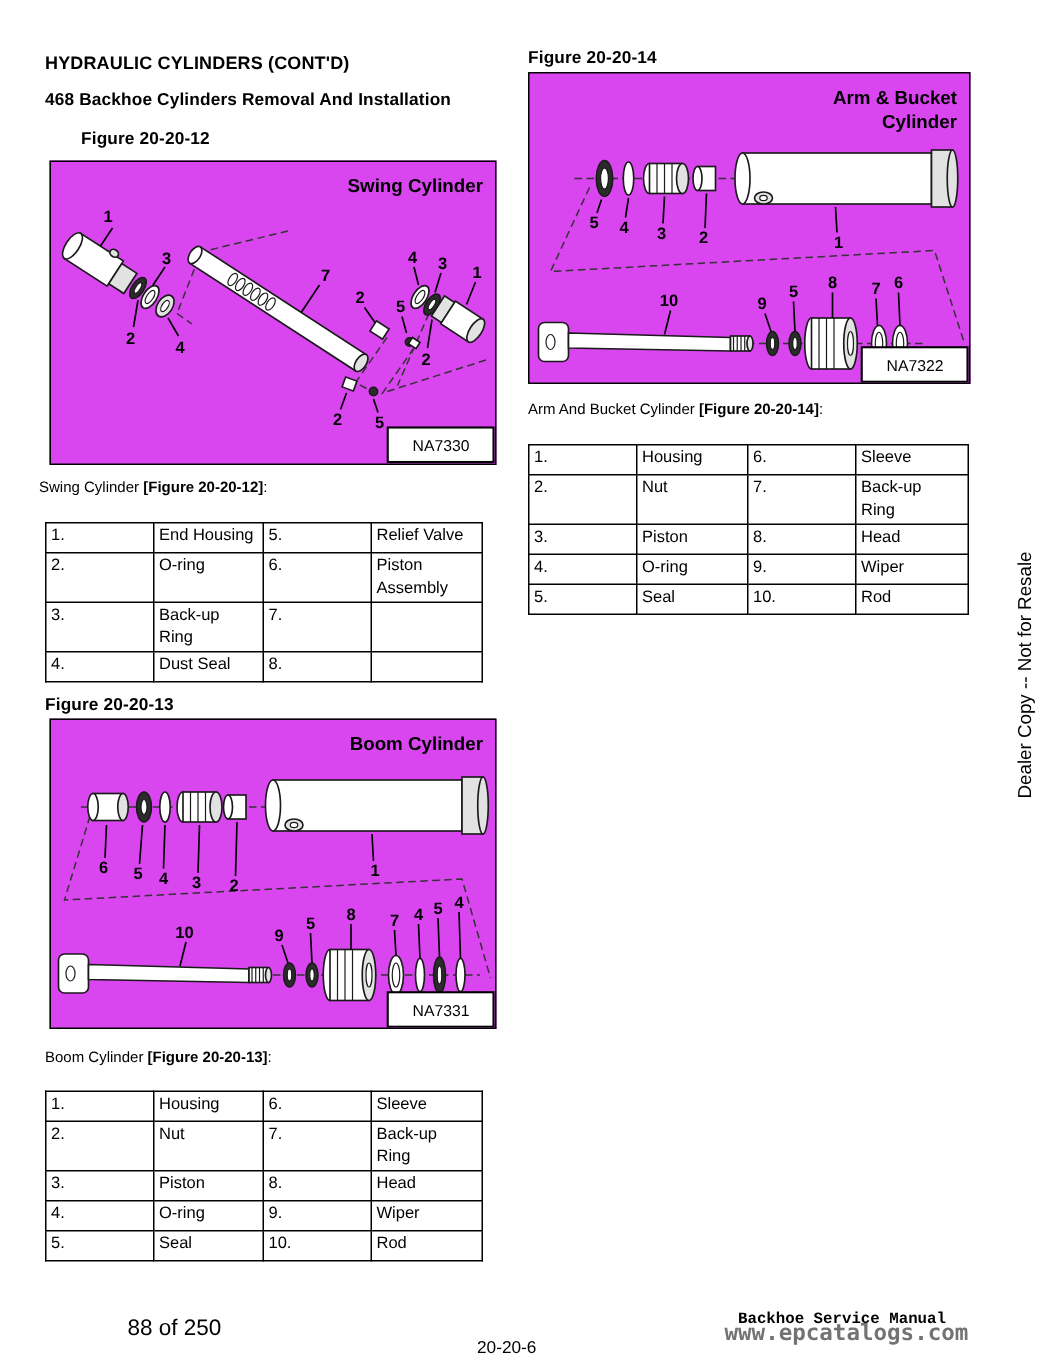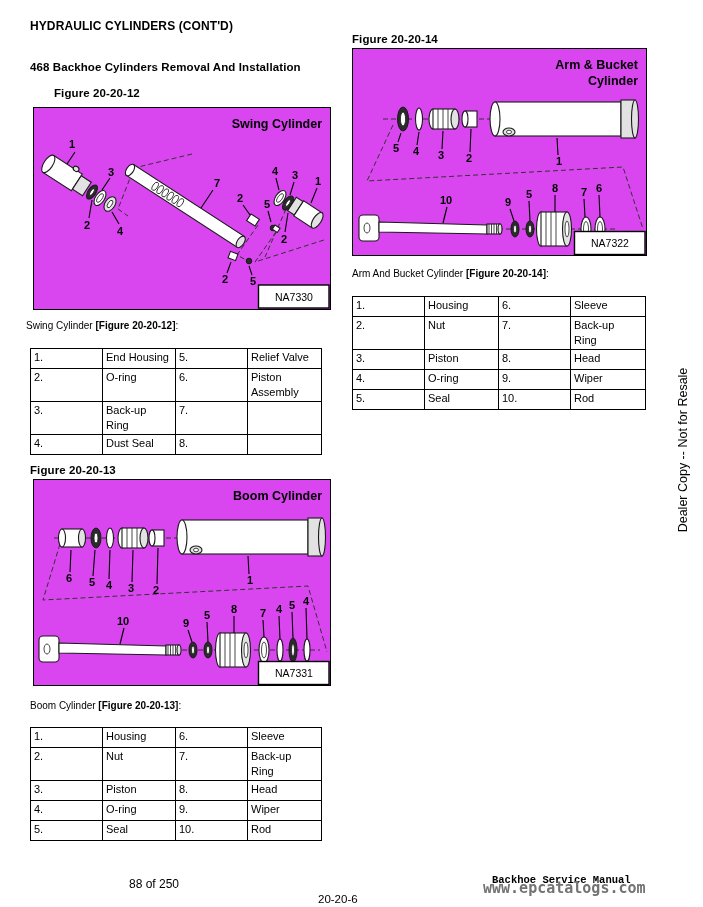--- a/index.html
+++ b/index.html
@@ -24,29 +24,29 @@
   .dash{stroke:#333;stroke-width:1;fill:none;stroke-dasharray:5 3;}
   .rib{stroke:#1a1a1a;stroke-width:.8;fill:none;}
   .nabox{stroke:#000;stroke-width:1.4;fill:#fff;}
   .caption{font-size:10px;margin:0;}
   table.parts{border-collapse:collapse;table-layout:fixed;background:#fff;
     font-size:11px;border:1.5px solid #000;}
   table.parts td{border:1px solid #000;padding:1px 3px 2px 3px;vertical-align:top;
     line-height:1.32;white-space:pre-line;height:16px;}
   .vnote{font-size:12.5px;white-space:nowrap;
     transform:translate(-50%,-50%) rotate(-90deg);}
-  .foot-reg{font-size:12px;margin-left:44px;}
+  .foot-reg{font-size:15px;}
   .foot-bold{font-size:11.5px;font-weight:normal;margin-top:16px;}
   .manual-name{font-size:10.5px;font-weight:bold;font-family:Liberation Mono, monospace;}
   .site-mark{font-family:"DejaVu Sans Mono",monospace;font-size:15px;font-weight:bold;}
 </style>
 </head>
 <body>
 
-<div class="abs h-bold page-title" style="left:30px;top:19px;">HYDRAULIC CYLINDERS (CONT'D)</div>
+<div class="abs h-bold page-title" style="left:30px;top:35px;">HYDRAULIC CYLINDERS (CONT'D)</div>
 <div class="abs h-bold" style="left:30px;top:61px;">468 Backhoe Cylinders Removal And Installation</div>
 
 <div class="abs h-bold" style="left:30px;top:87px;margin-left:24px;">Figure 20-20-12</div>
 
 <div class="figbox" style="left:33px;top:107px;width:296px;height:201px;">
   <svg viewBox="0 0 296 201" width="296" height="201">
     <text class="figtitle" x="288" y="20" text-anchor="end">Swing Cylinder</text>
 
     <path class="dash" d="M 158,46 L 100,60 L 84,101"></path>
     <path class="dash" d="M 84,101 L 94,108"></path>

